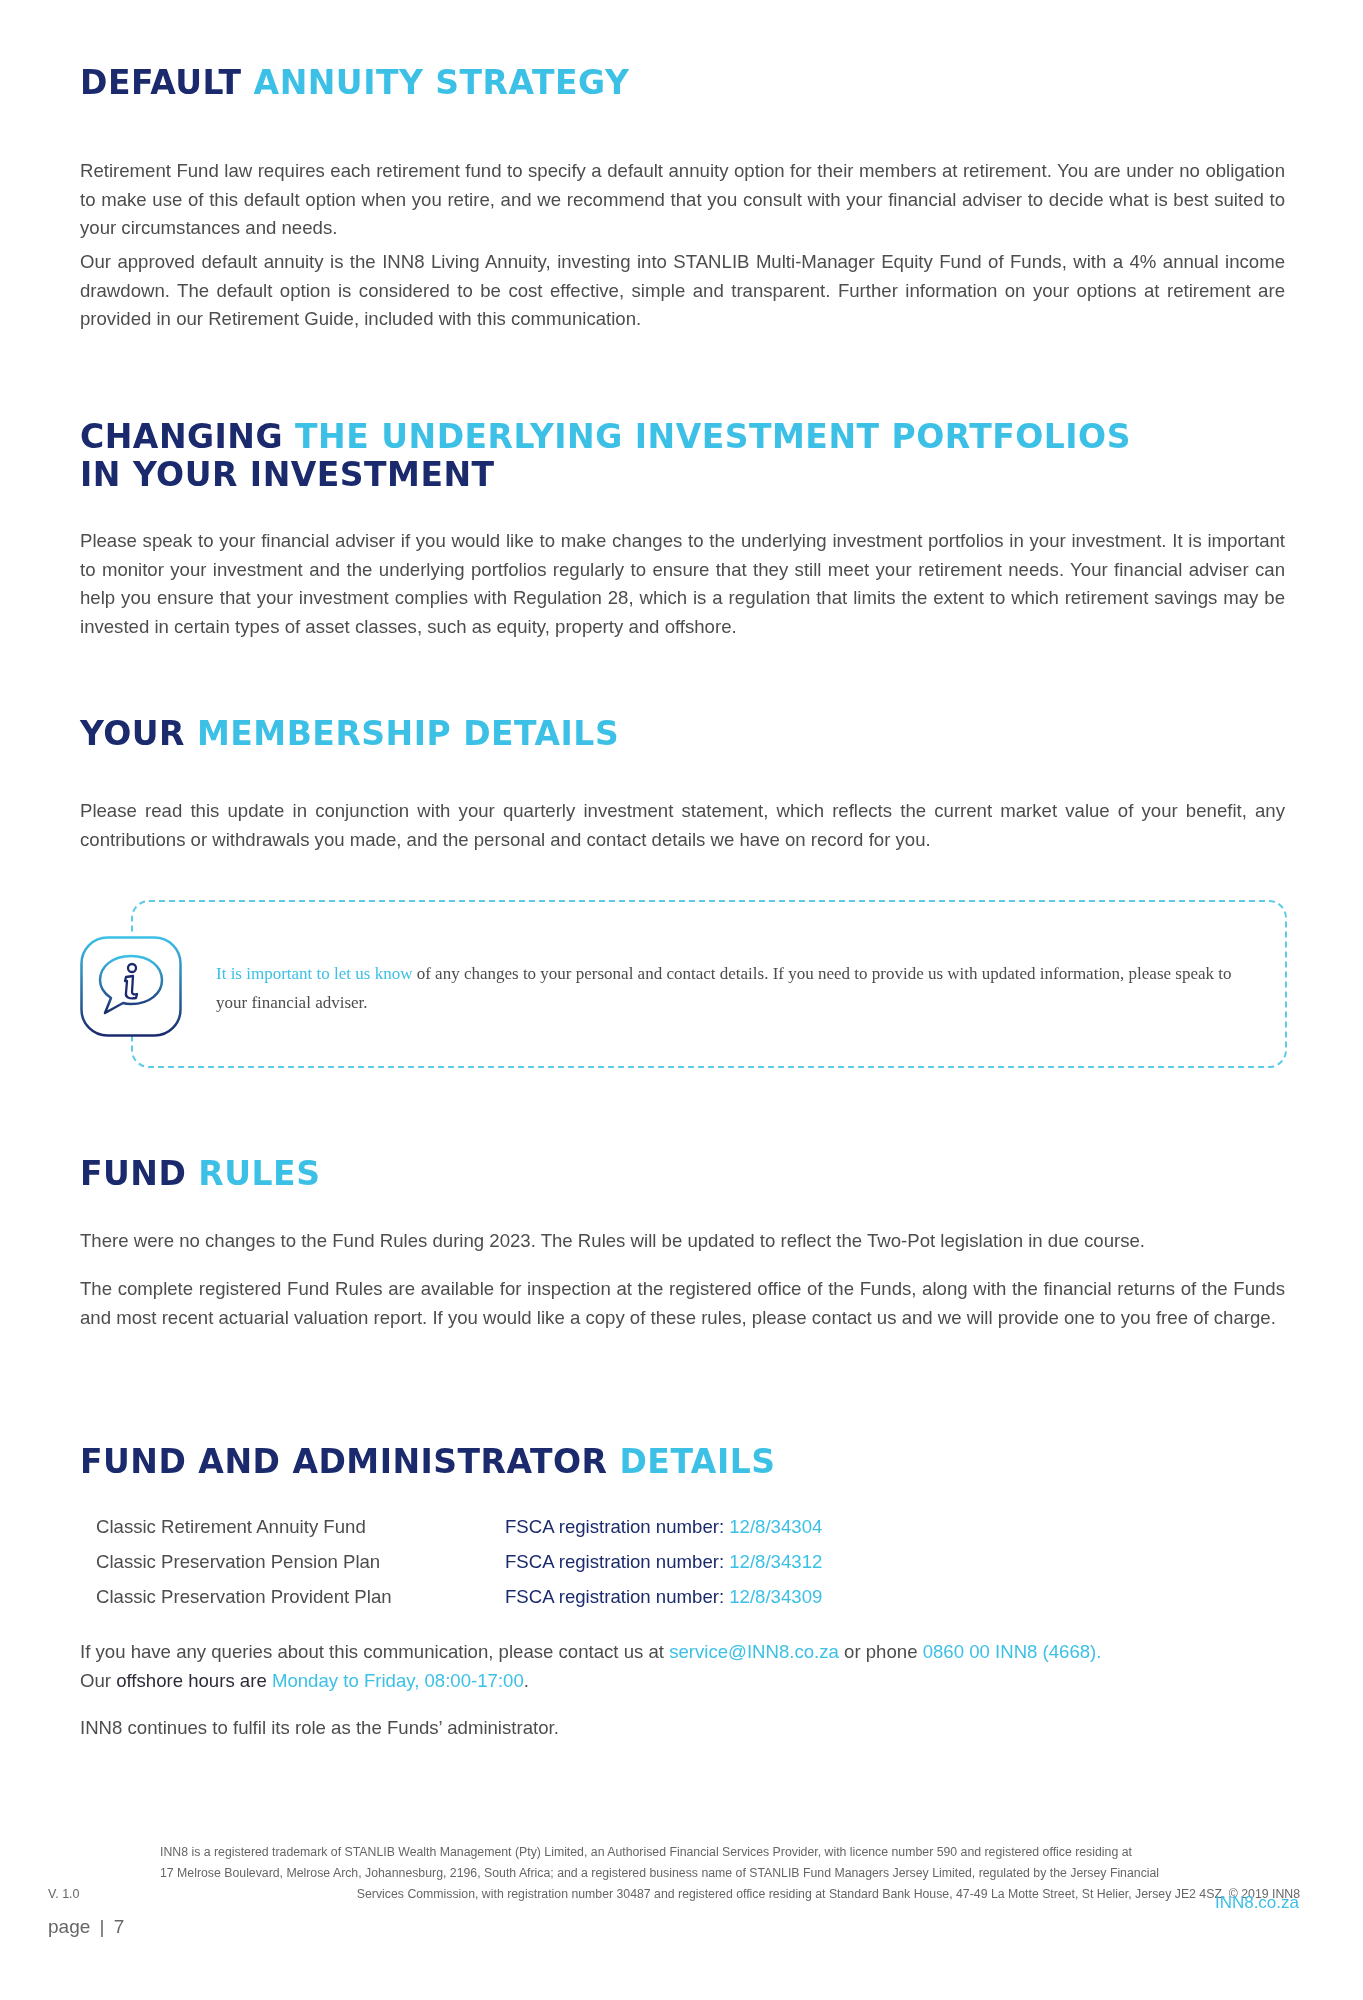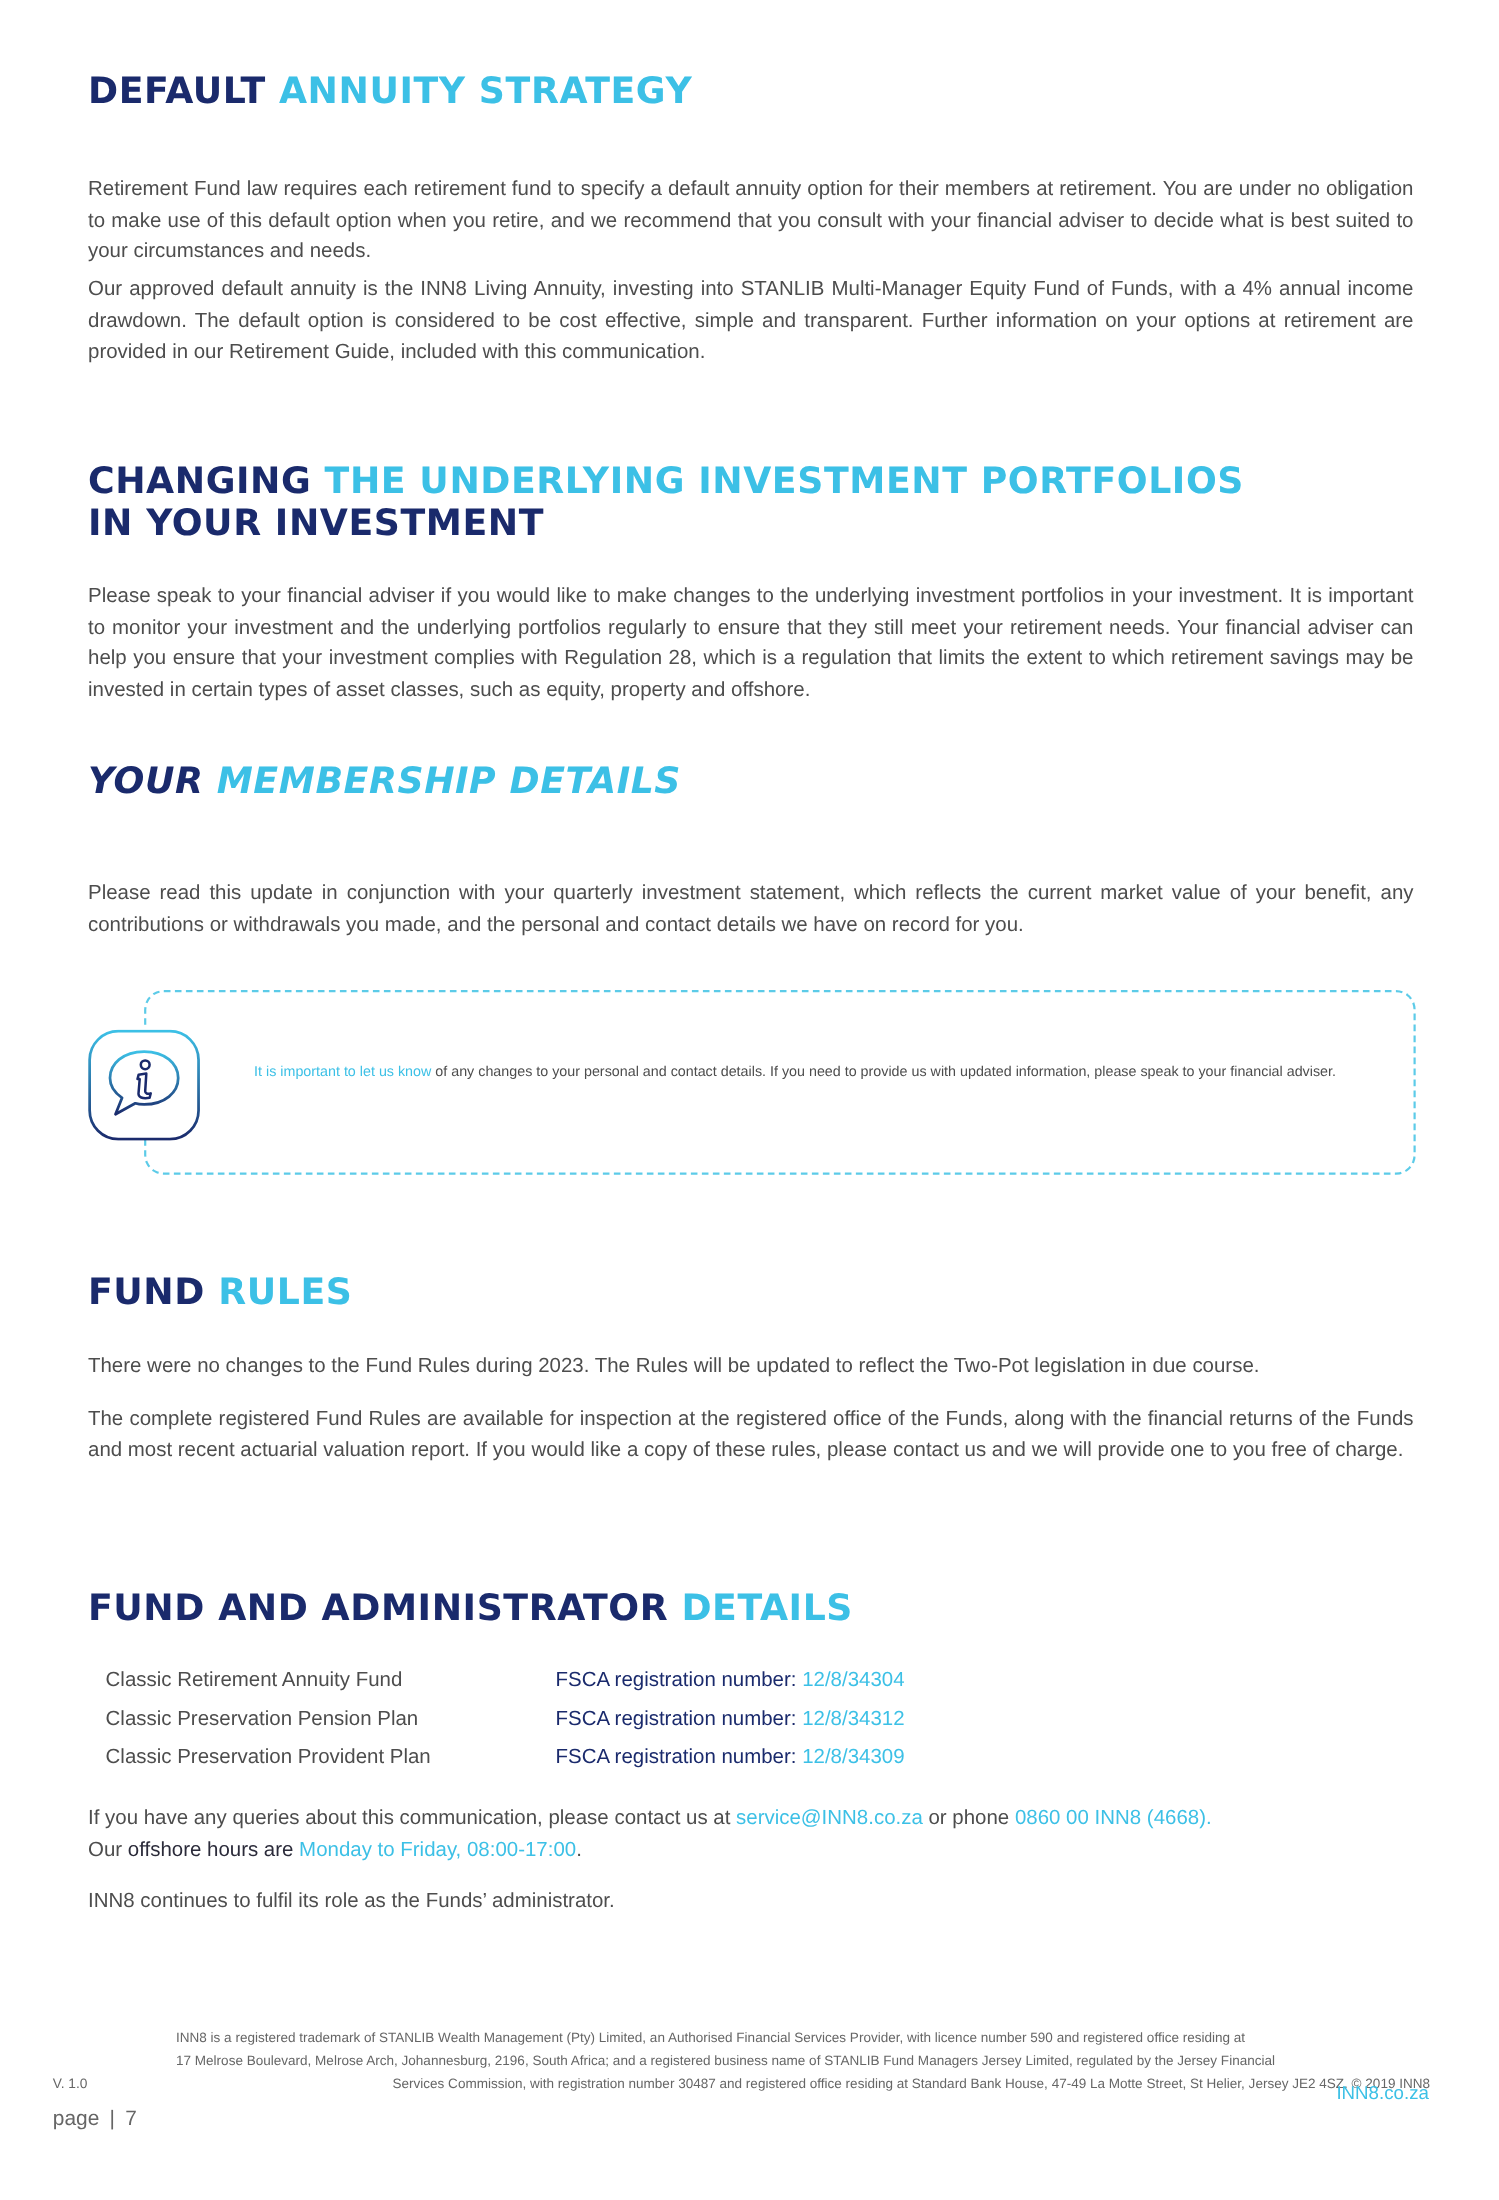--- a/index.html
+++ b/index.html
@@ -59,26 +59,27 @@
   }
   .info-icon {
     position: absolute;
     left: 80px;
     top: 936px;
     width: 102px;
     height: 101px;
   }
   .info-text {
     position: absolute;
-    left: 231px;
+    left: 216px;
     top: 959px;
     width: 1050px;
-    font-size: 13px;
+    font-size: 17px;
     line-height: 29px;
     color: #4d4d4d;
+    font-family: Liberation Serif, serif;
   }
 
   
   .fund-row { position: absolute; left: 80px; font-size: 18.6px; line-height: 28px; }
   .fund-name { position: absolute; left: 16px; width: 420px; white-space: nowrap; color: #4d4d4d; }
   .fund-reg { position: absolute; left: 425px; white-space: nowrap; }
   .fund-reg-label { color: #1a2a6c; }
   .fund-reg-num { color: #3cc0e6; }
 
   
@@ -114,21 +115,21 @@
   <p class="para" style="top:157px;">Retirement Fund law requires each retirement fund to specify a default annuity option for their members at retirement. You are under no obligation to make use of this default option when you retire, and we recommend that you consult with your financial adviser to decide what is best suited to your circumstances and needs.</p>
   <p class="para" style="top:248px;">Our approved default annuity is the INN8 Living Annuity, investing into STANLIB Multi-Manager Equity Fund of Funds, with a 4% annual income drawdown. The default option is considered to be cost effective, simple and transparent. Further information on your options at retirement are provided in our Retirement Guide, included with this communication.</p>
 
   <h2 class="heading" style="top:418px;">
     <span class="dark">CHANGING</span>
     <span class="light">THE UNDERLYING INVESTMENT PORTFOLIOS</span><br>
     <span class="dark">IN YOUR INVESTMENT</span>
   </h2>
   <p class="para" style="top:527px;">Please speak to your financial adviser if you would like to make changes to the underlying investment portfolios in your investment. It is important to monitor your investment and the underlying portfolios regularly to ensure that they still meet your retirement needs. Your financial adviser can help you ensure that your investment complies with Regulation 28, which is a regulation that limits the extent to which retirement savings may be invested in certain types of asset classes, such as equity, property and offshore.</p>
 
-  <h2 class="heading" style="top:691px;font-style:italic;">
+  <h2 class="heading" style="top:715px;">
     <span class="dark">YOUR</span>
     <span class="light">MEMBERSHIP DETAILS</span>
   </h2>
   <p class="para" style="top:797px;">Please read this update in conjunction with your quarterly investment statement, which reflects the current market value of your benefit, any contributions or withdrawals you made, and the personal and contact details we have on record for you.</p>
 
   <div class="info-box"></div>
   <div class="info-box-gap"></div>
   <svg class="info-icon" viewBox="0 0 102 101">
     <defs>
       <linearGradient id="icoGrad" x1="0" y1="0" x2="0" y2="1">

